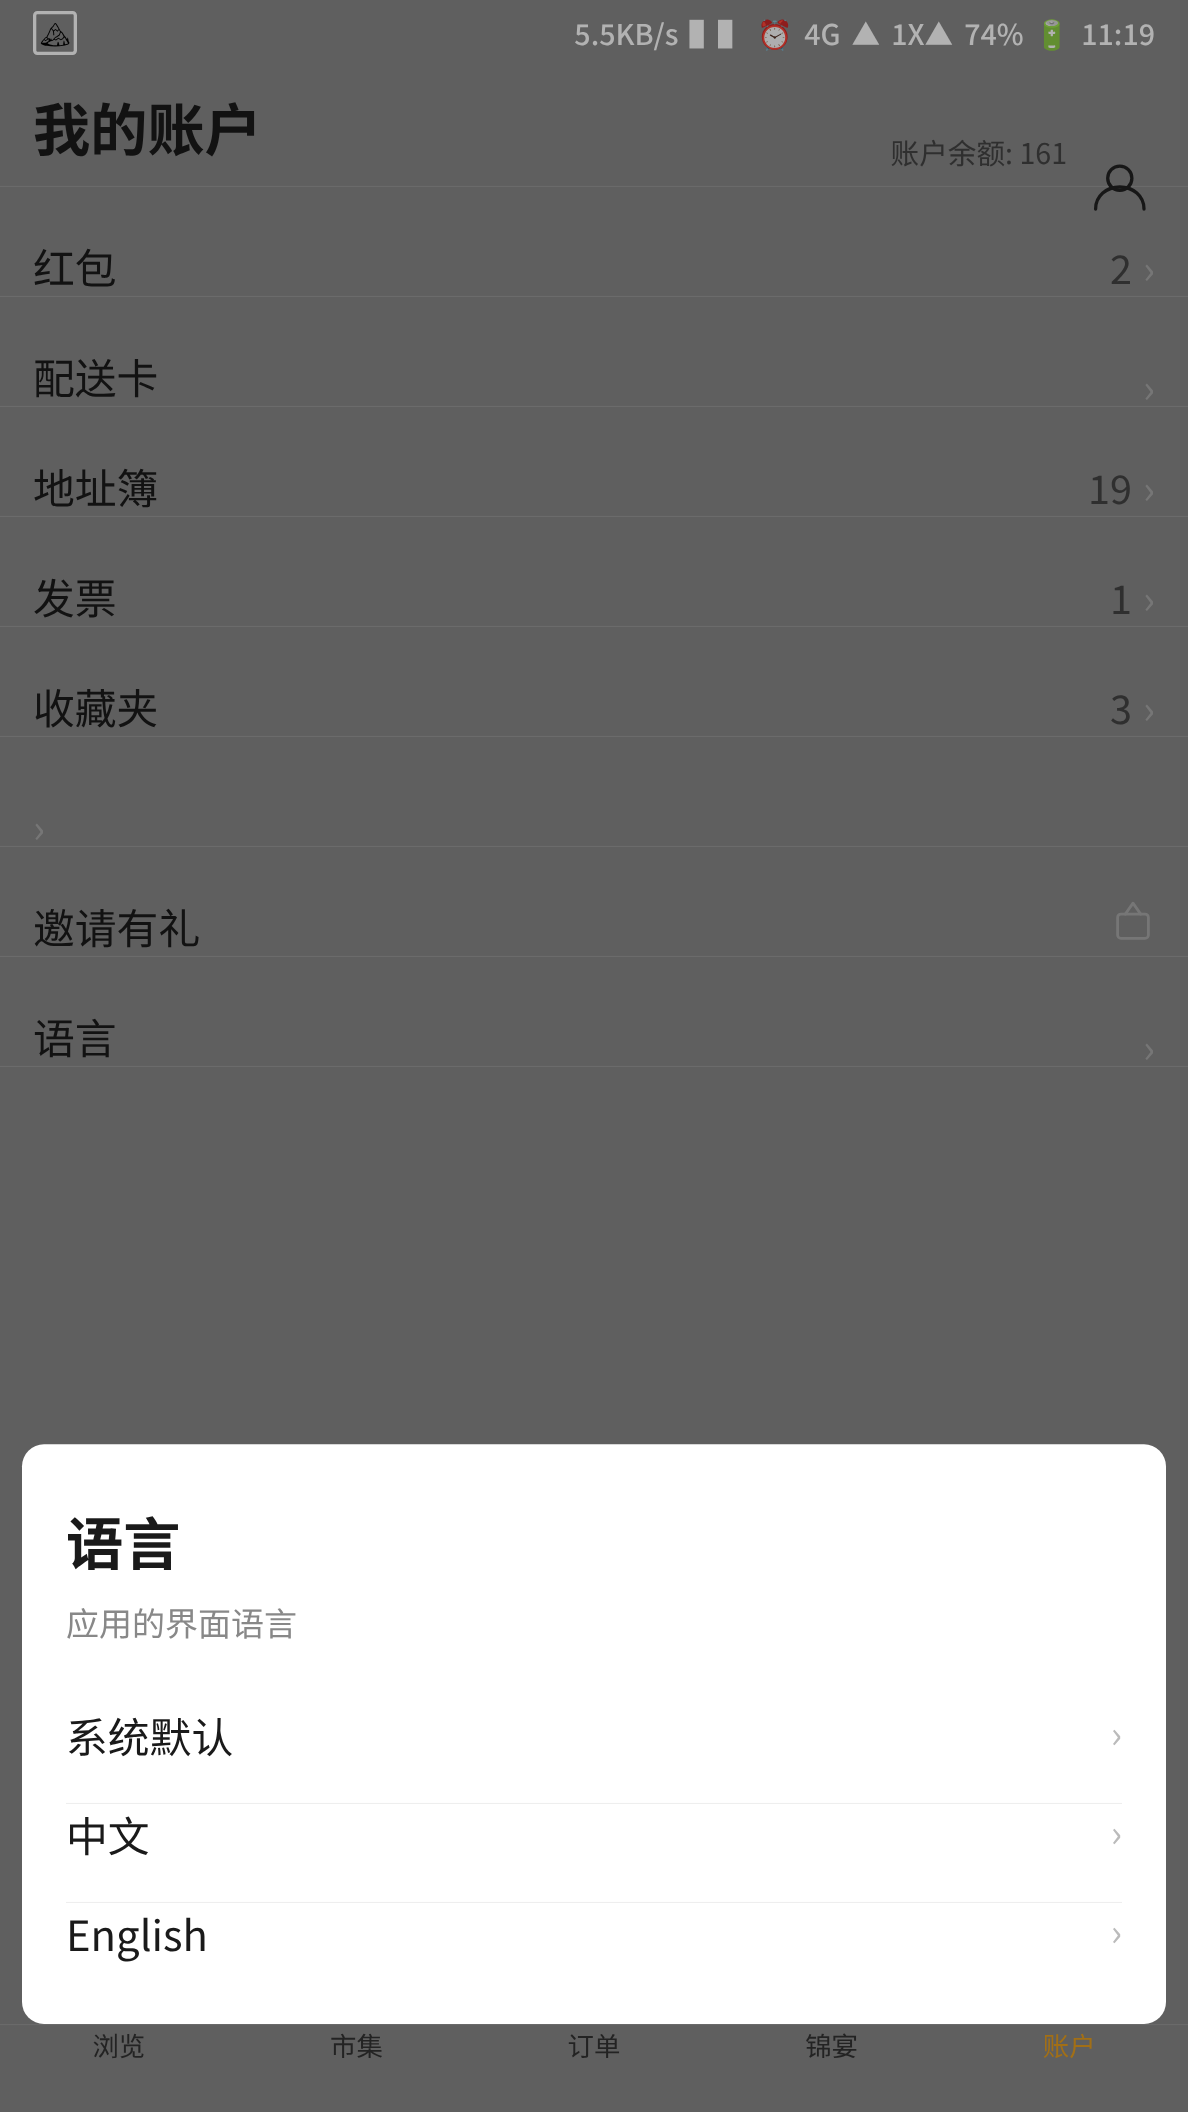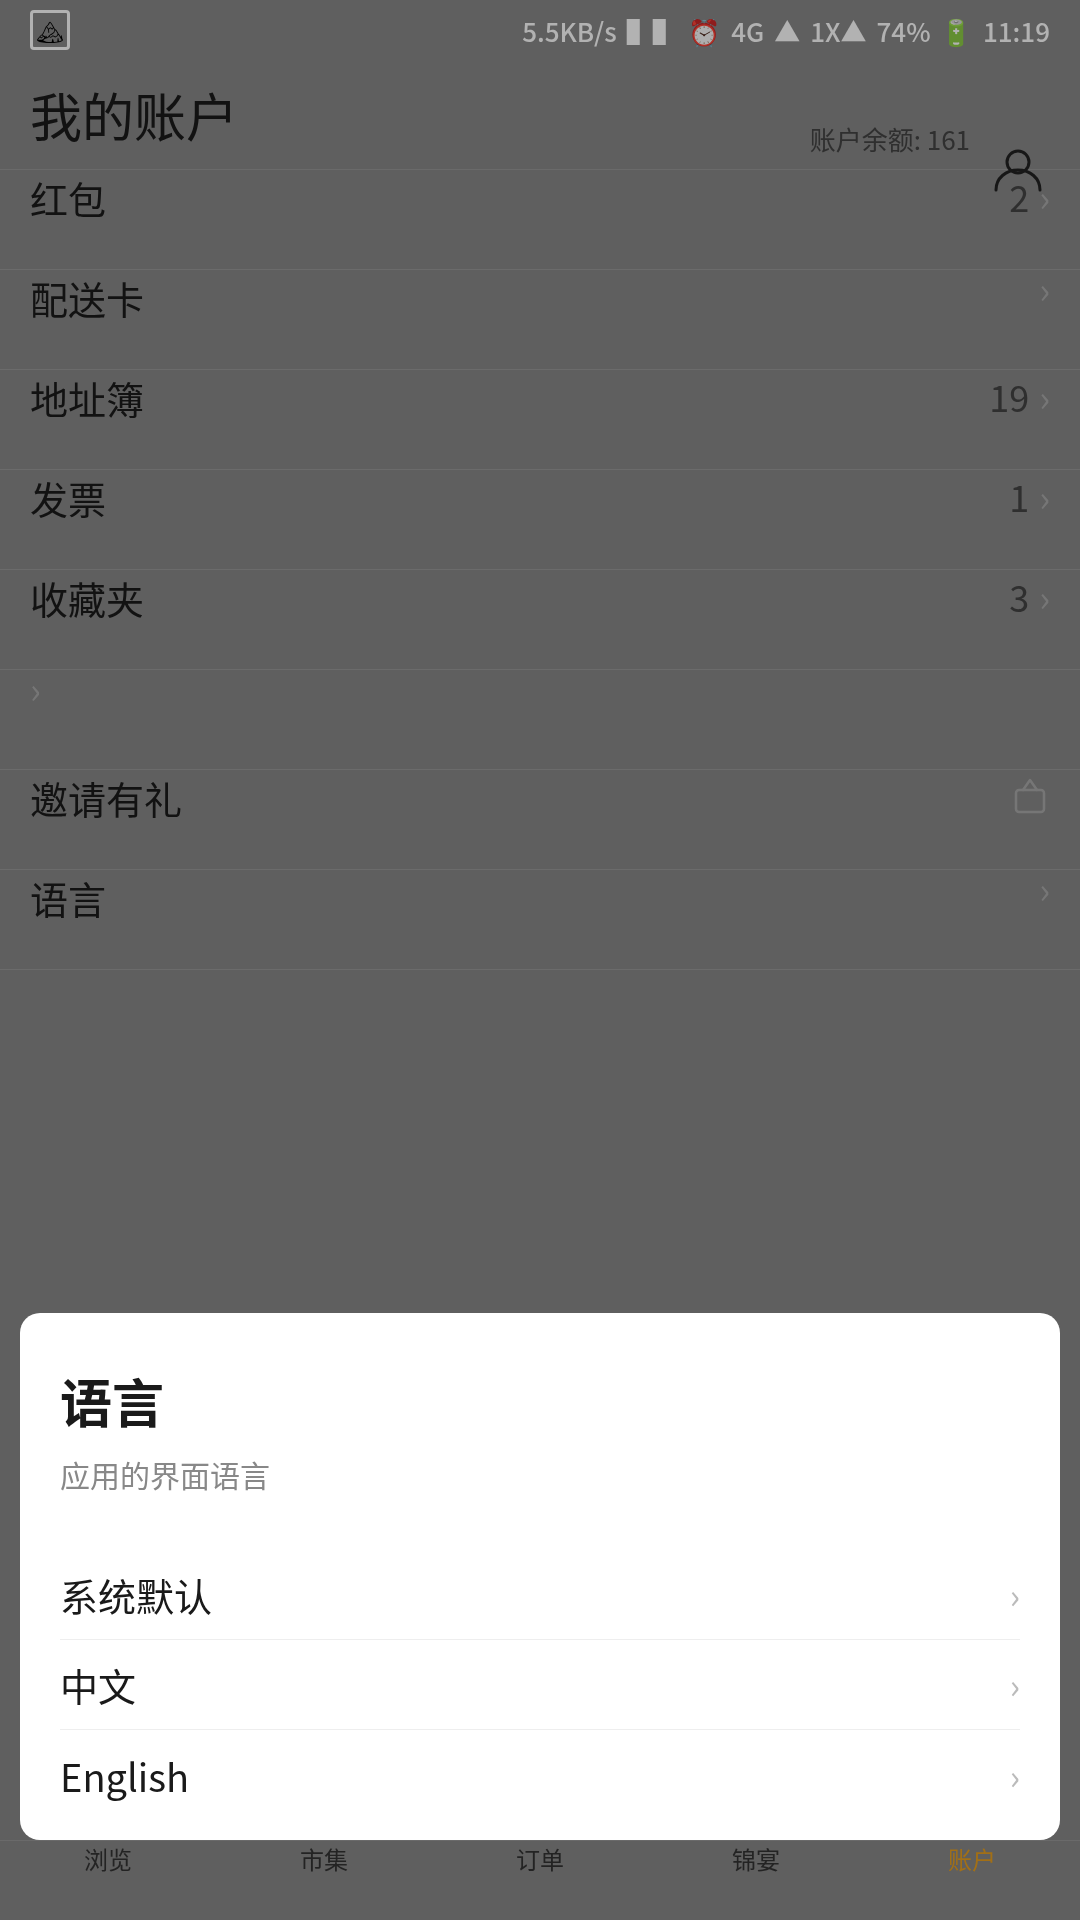--- a/index.html
+++ b/index.html
@@ -57,21 +57,21 @@
       height: 110px;
       background: #888888;
       display: flex;
       align-items: center;
       justify-content: space-between;
       padding: 0 30px;
       border-bottom: 1px solid #999;
     }
     .header-title {
       font-size: 52px;
-      font-weight: normal;
+      font-weight: bold;
       color: #1a1a1a;
     }
     .account-balance {
       font-size: 26px;
       color: #444;
     }
     .user-icon {
       width: 64px;
       height: 64px;
       position: absolute;
@@ -85,21 +85,21 @@
     
     .menu-list {
       width: 100%;
       background: #888888;
     }
 
     .menu-item {
       width: 100%;
       height: 100px;
       display: flex;
-      align-items: flex-start;
+      align-items: flex-end;
       justify-content: space-between;
       padding: 0 30px;
       border-bottom: 1px solid #9a9a9a;
       cursor: pointer;
     }
 
     .menu-item-left {
       font-size: 38px;
       color: #1a1a1a;
       font-weight: 400;
@@ -160,21 +160,20 @@
     .sheet-subtitle {
       font-size: 30px;
       color: #888;
       margin-bottom: 54px;
     }
 
     .sheet-item {
       width: 100%;
       height: 90px;
       display: flex;
-      align-items: center;
       justify-content: space-between;
       border-bottom: 1px solid #eee;
       cursor: pointer;
       gap: 44px;
     }
 
     .sheet-item:last-child {
       border-bottom: none;
     }
 

